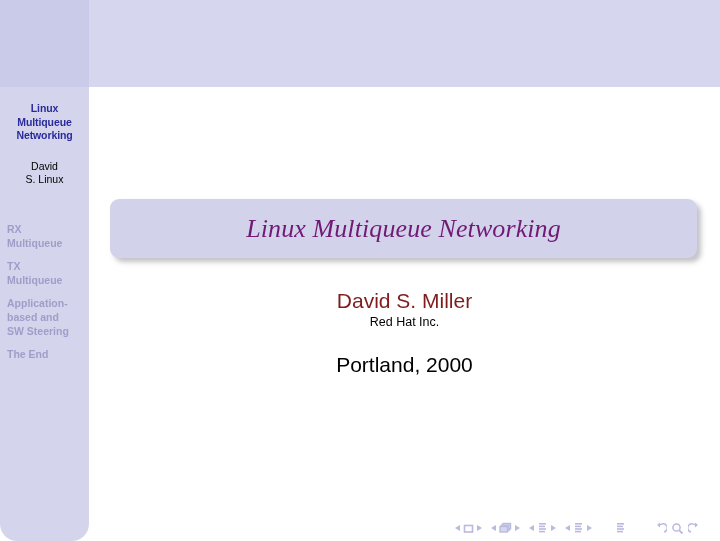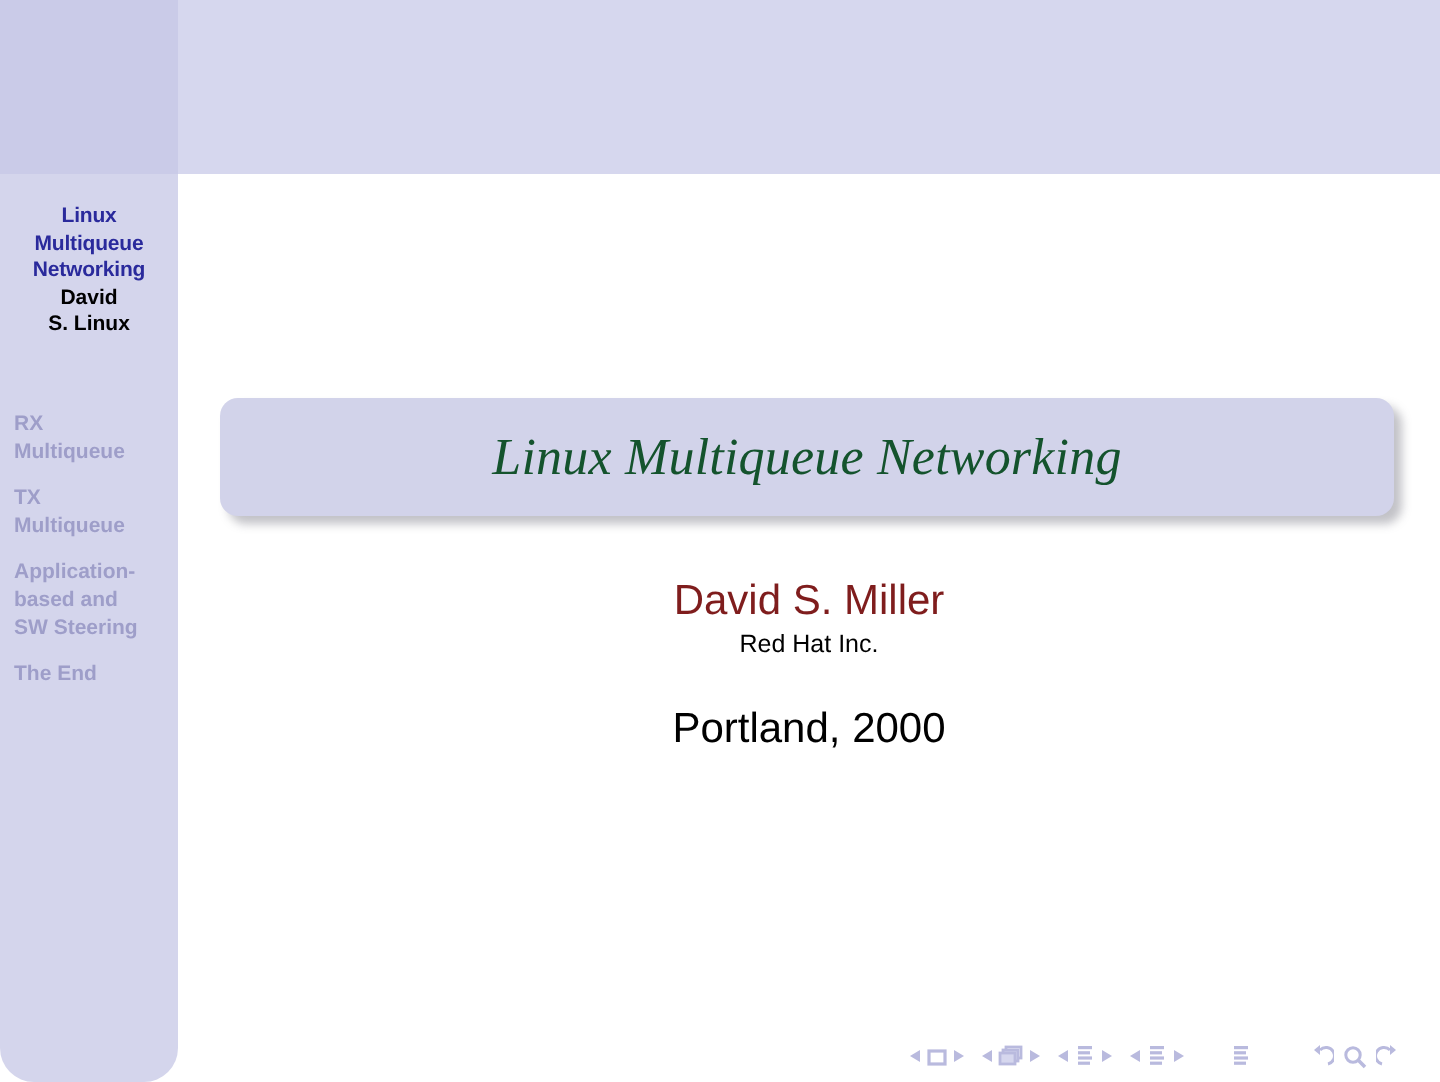--- a/index.html
+++ b/index.html
@@ -61,23 +61,24 @@
   .side-title {
     color: #2a2a9c;
     font-weight: bold;
     font-size: 10.5px;
     line-height: 13.6px;
     letter-spacing: -0.1px;
     padding: 0 4px;
   }
   .side-author {
     color: #000000;
-    font-weight: bold;
+    font-weight: normal;
     font-size: 10.5px;
     line-height: 13.6px;
+    margin-top: 17px;
     padding: 0 4px;
   }
   .side-sections {
     margin-top: 36px;
     text-align: left;
     padding-left: 7px;
     padding-right: 3px;
   }
   .side-section {
     color: #9e9ec9;
@@ -105,21 +106,21 @@
     box-shadow: 4px 4px 5px rgba(120,120,130,0.45);
     display: flex;
     align-items: center;
     justify-content: center;
     box-sizing: border-box;
   }
   #title-text {
     font-family: "Liberation Serif", serif;
     font-style: italic;
     font-size: 26px;
-    color: #14532d;
+    color: #701a75;
     line-height: 1;
     white-space: nowrap;
     letter-spacing: 0.1px;
   }
 
   
   #author-block {
     position: absolute;
     left: 89px;
     top: 288px;

